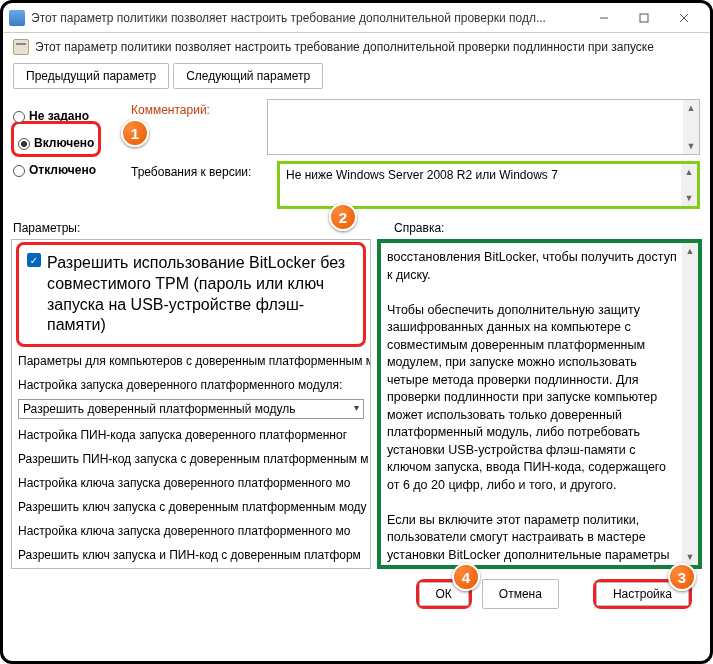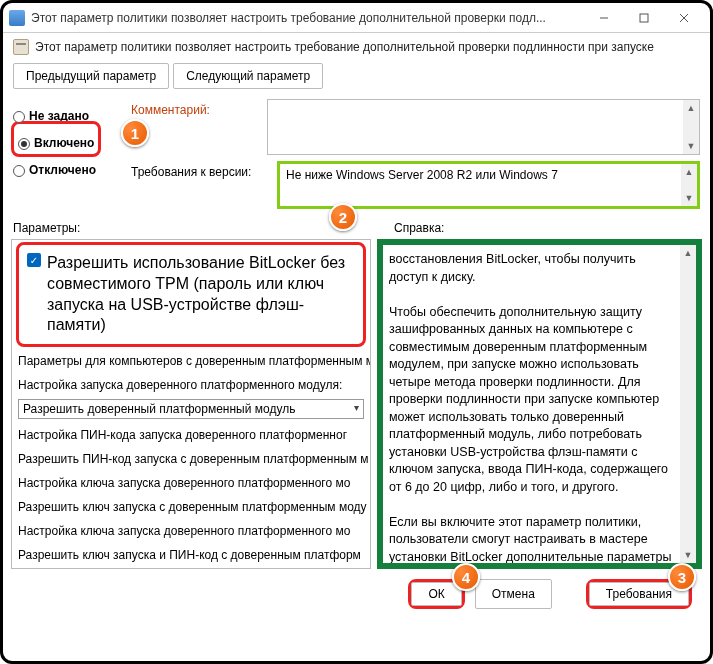--- a/index.html
+++ b/index.html
@@ -86,21 +86,21 @@
   .opt-check { display:flex; gap:6px; padding: 6px 6px; align-items:flex-start;}
   .chk { width:14px; height:14px; background:#0067c0; border-radius:2px; display:flex; align-items:center; justify-content:center; color:#fff; font-size:10px; flex-shrink:0;}
   .opt-check .txt { font-size:16px; line-height:1.3; }
   .opt-line { padding: 5px 6px; border-top: 0; font-size:12px; white-space: nowrap; overflow: hidden;}
   .opt-select { margin: 2px 6px 4px 6px; border:1px solid #999; padding:2px 18px 2px 4px; position:relative; font-size:12px; background:#fff;}
   .opt-select:after{content:"▾"; position:absolute; right:4px; top:2px; color:#444; font-size:10px;}
   .hl-check { border:3px solid #e22; border-radius:8px; padding:2px 2px; margin: 2px 4px;}
   
   .help-pane {
     flex:1;
-    border:6px solid #15803d;
+    border:4px solid #15803d;
     padding: 6px 18px 6px 6px;
     font-size: 12.5px;
     line-height: 1.4;
     position:relative;
     overflow:hidden;
   }
   .help-pane .scroll-stub{height:100%;}
   
   .footer { display:flex; justify-content:flex-end; gap: 10px; padding: 10px 18px; position:relative;}
   .footer .btn { padding: 4px 16px;}
@@ -229,16 +229,16 @@
     <div class="scroll-stub">
         <span class="arr">▲</span>
         <span class="arr">▼</span>
       </div>
   </div>
 </div>
 
 <div class="footer">
   <span class="hl-btn"><button class="btn">ОК</button></span>
   <button class="btn">Отмена</button>
-  <span class="hl-btn"><button class="btn">Требования</button></span>
+  <span class="hl-btn"><button class="btn">Настройка</button></span>
   <div class="badge" style="right:230px; top:-6px;">4</div>
   <div class="badge" style="right:14px; top:-6px;">3</div>
 </div>
 
 </body></html>

